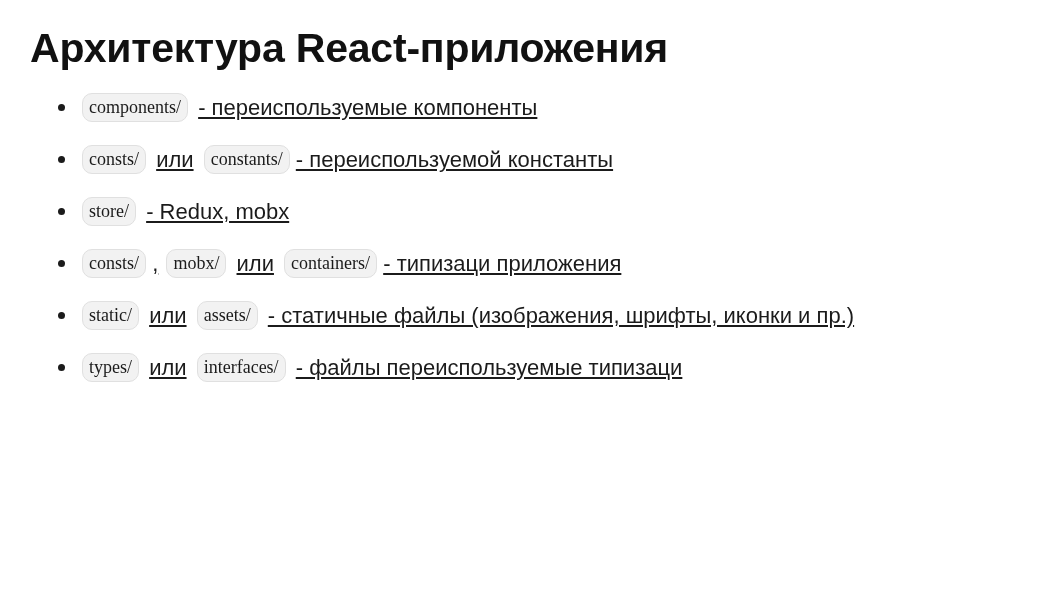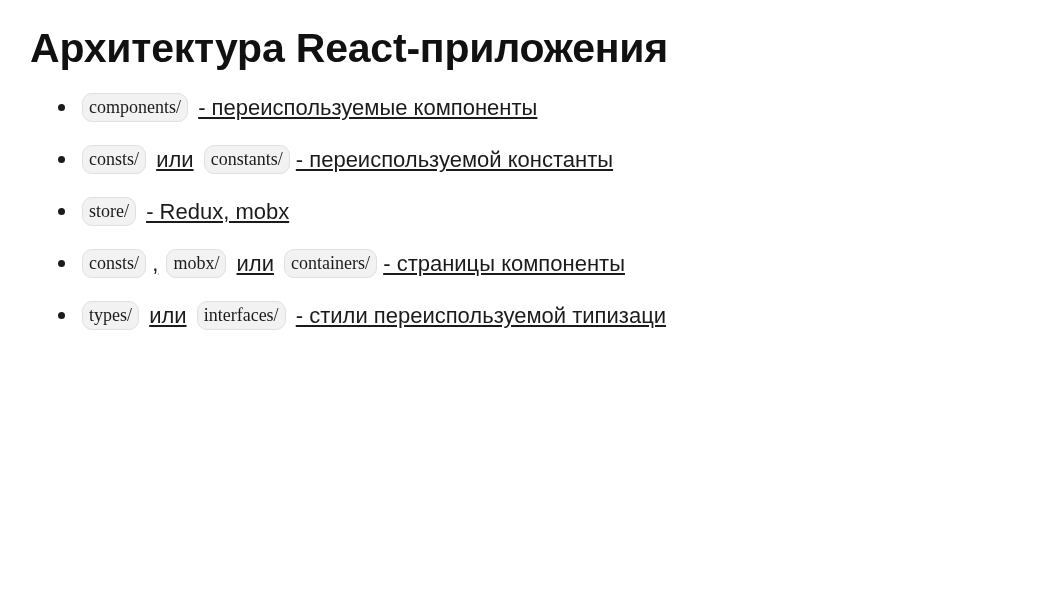--- a/index.html
+++ b/index.html
@@ -105,28 +105,35 @@
       <span class="txt sep">- Redux, mobx</span>
     </li>
 
     <li>
       <span class="bullet"></span>
       <code class="tok">consts/</code>
       <span class="txt sep tight">,</span>
       <code class="tok">mobx/</code>
       <span class="txt sep">или</span>
       <code class="tok">containers/</code>
-      <span class="txt sep tight">- страницы компоненты</span>
+      <span class="txt sep tight">- типизаци приложения</span>
     </li>
 
 
 
+    <li>
+      <span class="bullet"></span>
+      <code class="tok">static/</code>
+      <span class="txt sep">или</span>
+      <code class="tok">assets/</code>
+      <span class="txt sep">- статичные файлы (изображения, шрифты, иконки и пр.)</span>
+    </li>
 
     <li>
       <span class="bullet"></span>
       <code class="tok">types/</code>
       <span class="txt sep">или</span>
       <code class="tok">interfaces/</code>
-      <span class="txt sep">- стили переиспользуемой типизаци</span>
+      <span class="txt sep">- файлы переиспользуемые типизаци</span>
     </li>
 
   </ul>
 </div>
 
 </body></html>

